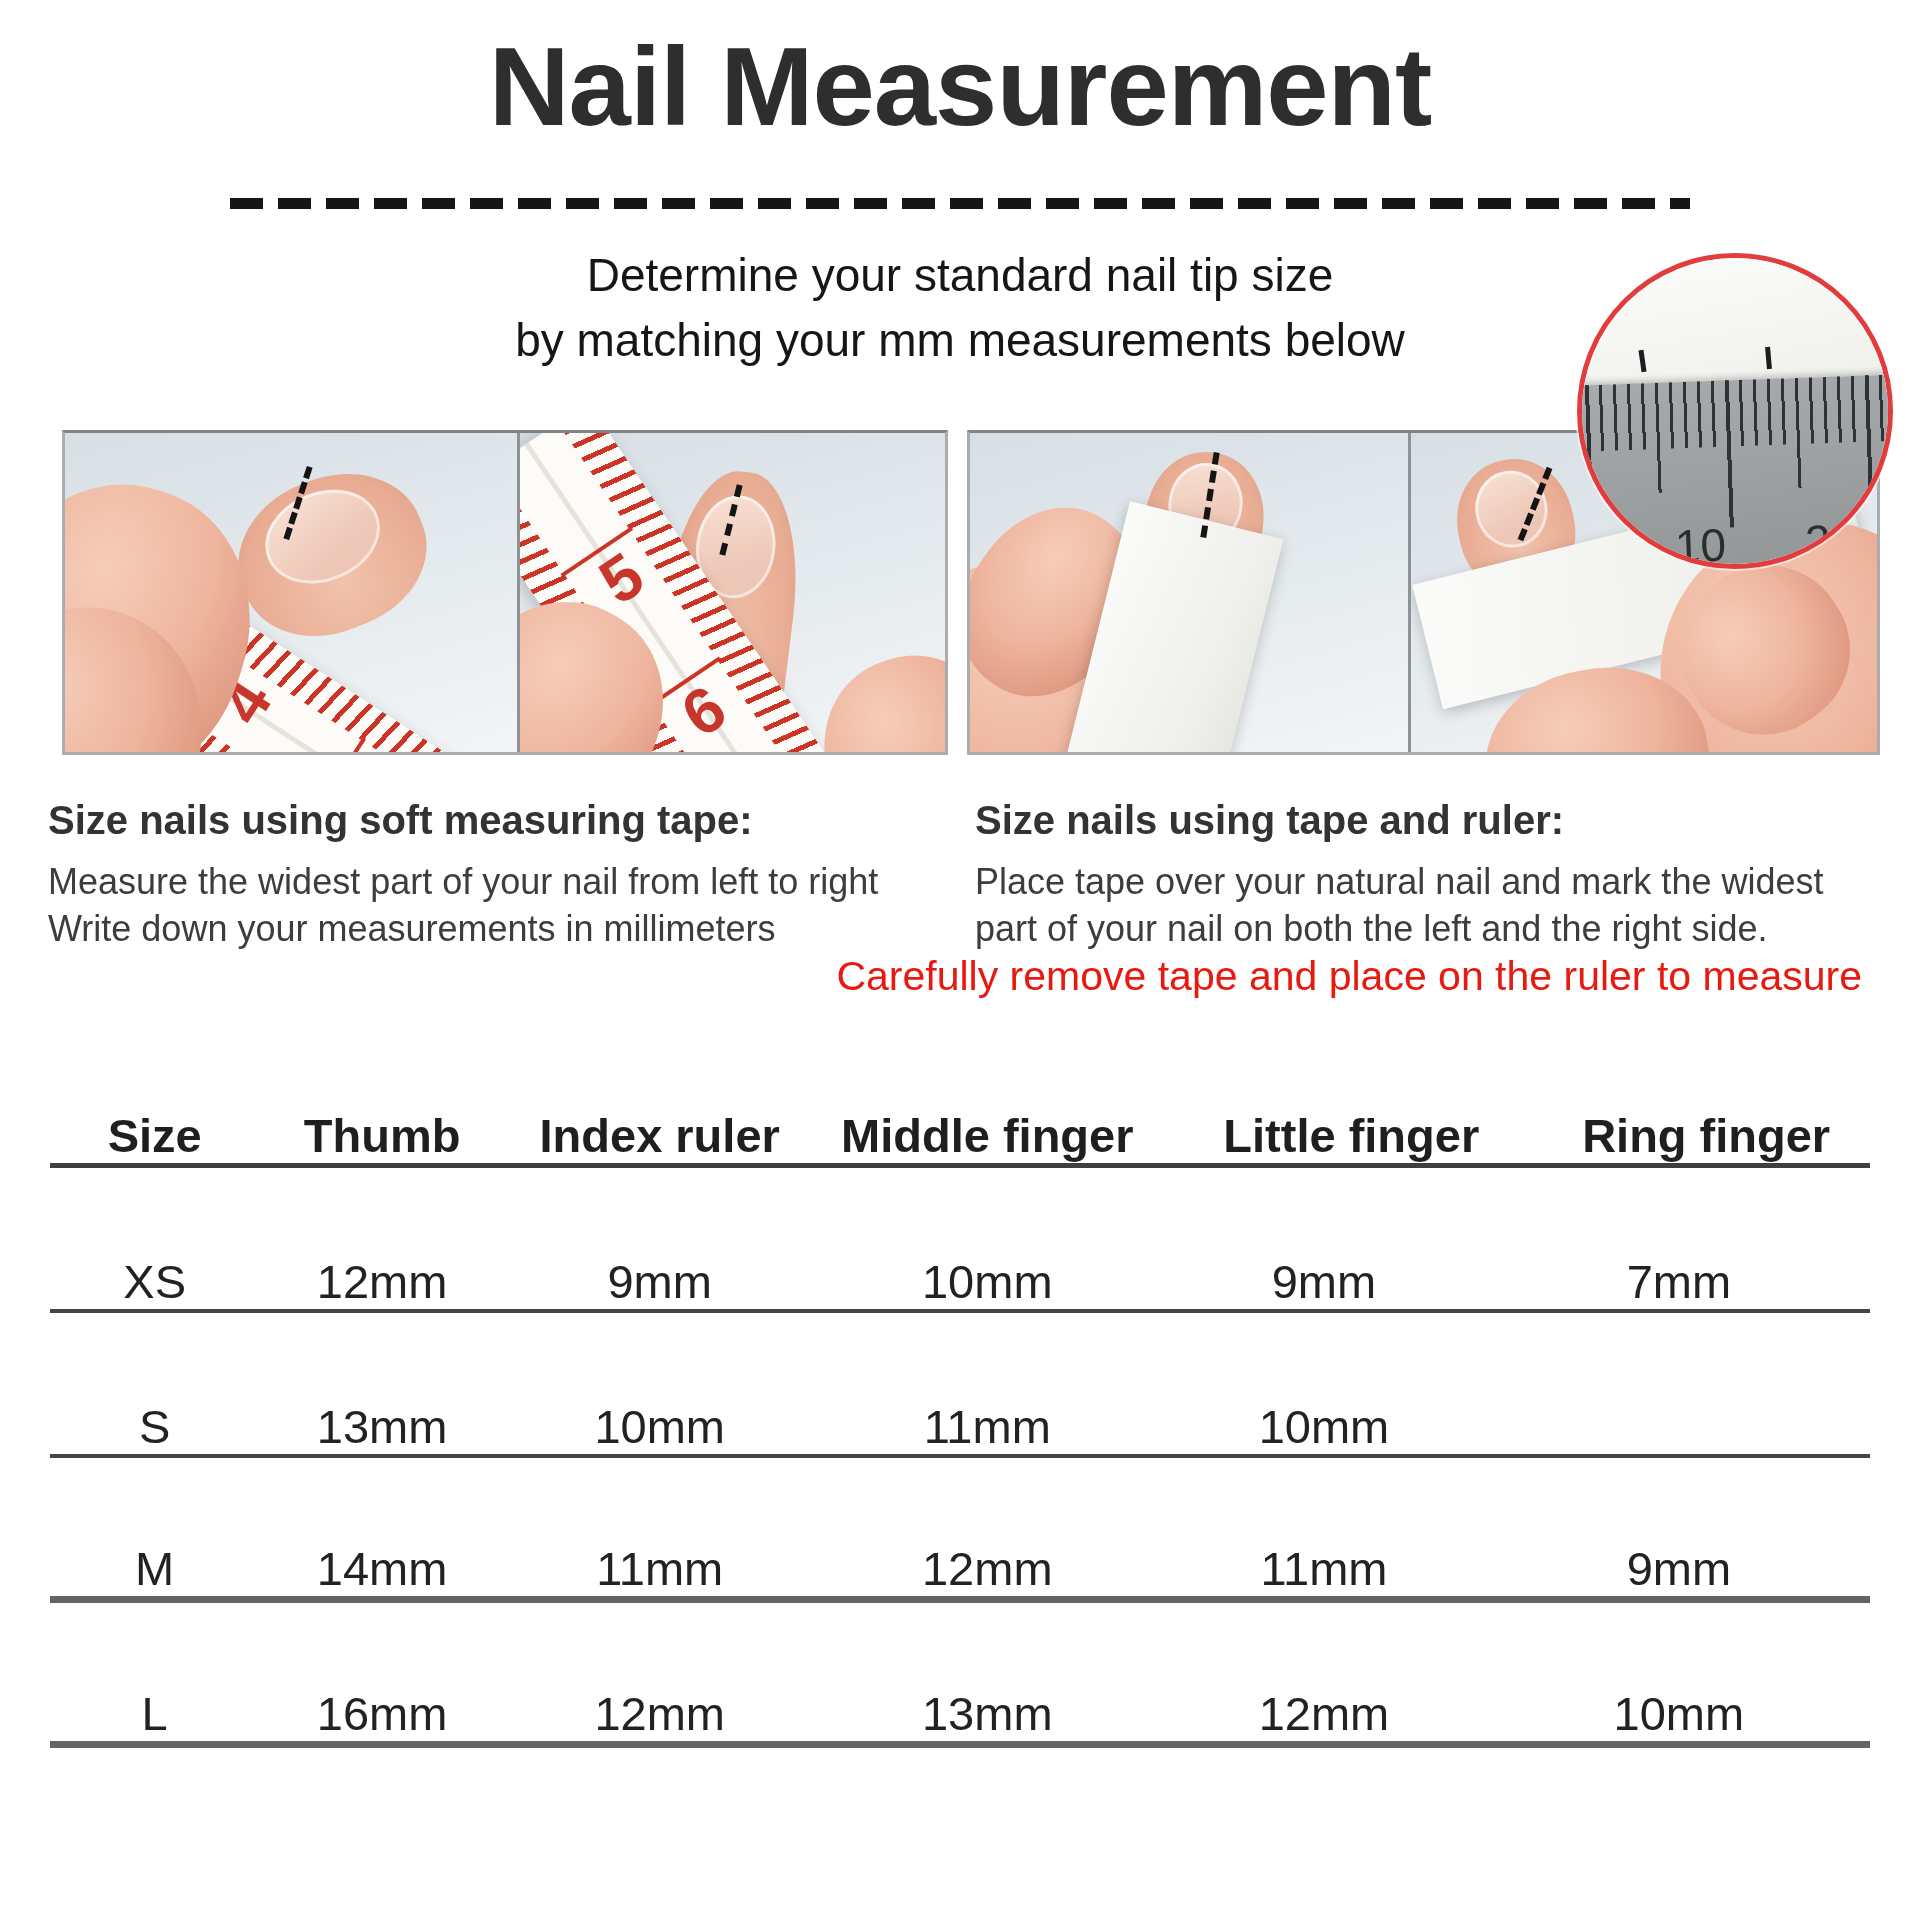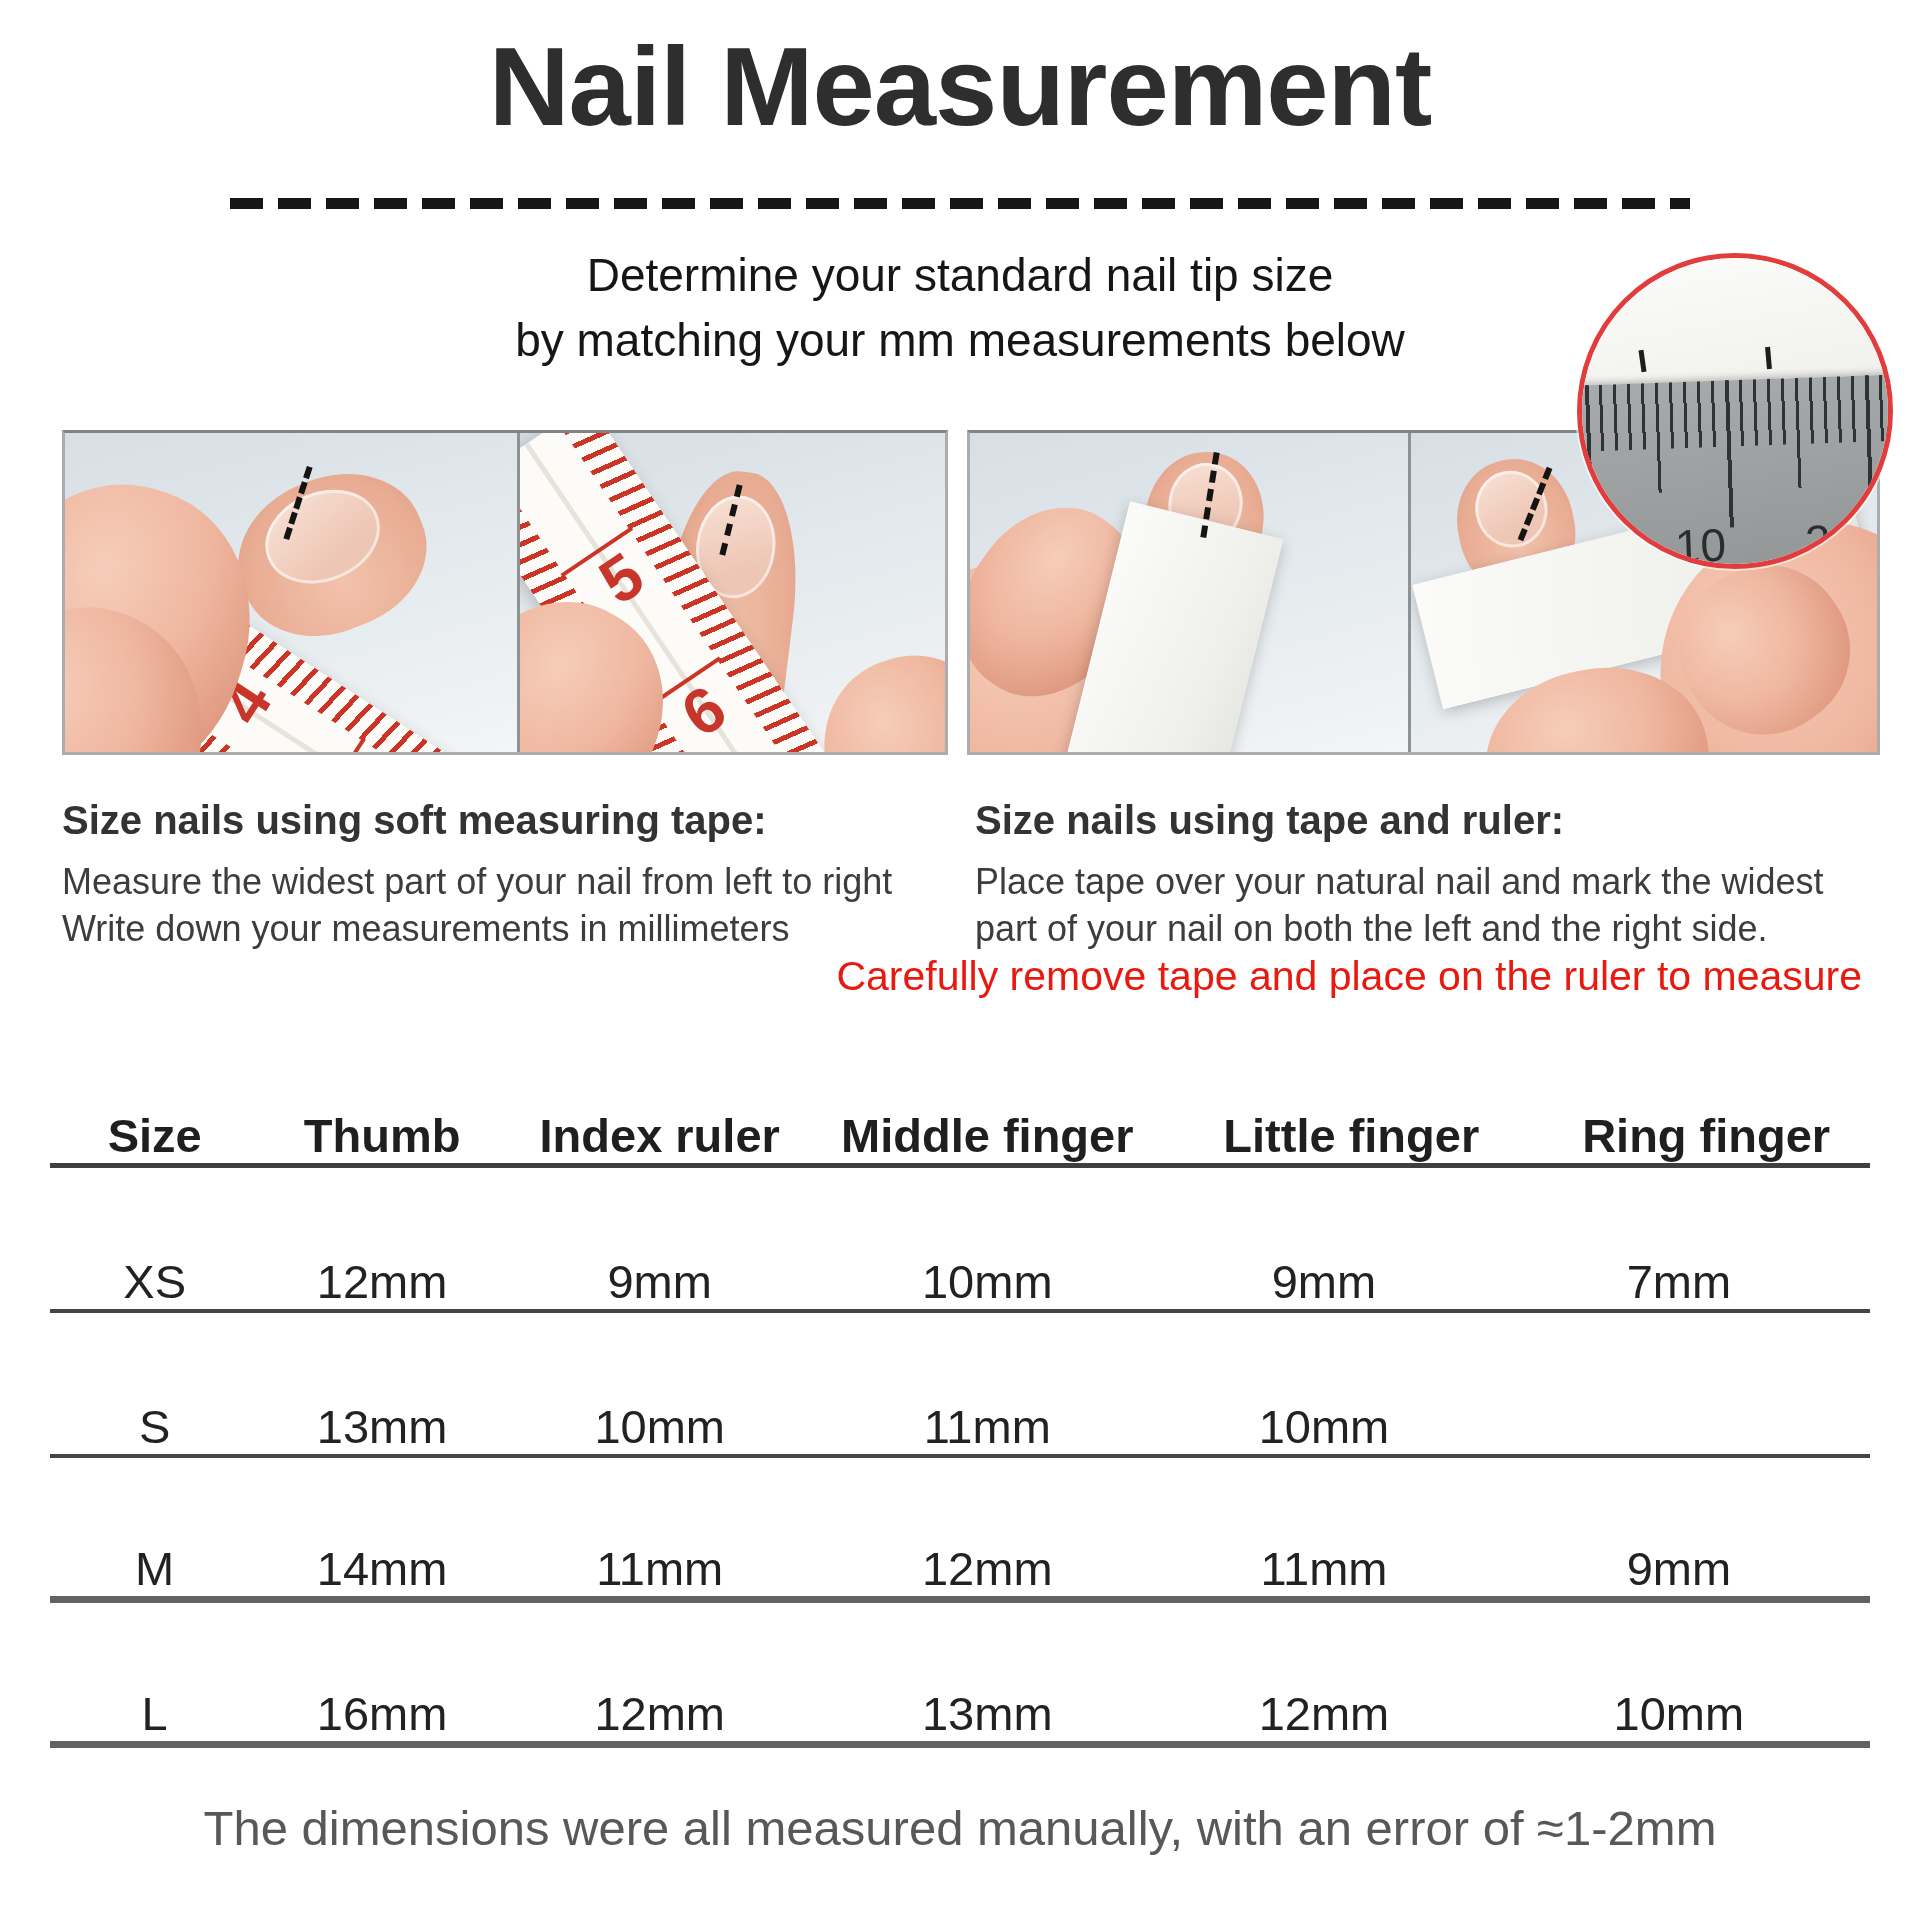--- a/index.html
+++ b/index.html
@@ -61,21 +61,21 @@
   .ruler .ticks-sm{position:absolute;top:0;left:10%;right:0;height:27%;
          background:repeating-linear-gradient(90deg,#2e3436 0 3px,rgba(0,0,0,0) 3px 14px);}
   .ruler .ticks-md{position:absolute;top:0;left:10%;right:0;height:45%;
          background:repeating-linear-gradient(90deg,#2e3436 0 3px,rgba(0,0,0,0) 3px 70px);}
   .ruler .ticks-lg{position:absolute;top:0;left:10%;right:0;height:60%;
          background:repeating-linear-gradient(90deg,#2e3436 0 4px,rgba(0,0,0,0) 4px 140px);}
   .rlabel{position:absolute;top:56%;font-size:46px;color:#2a2d2e;}
 
   
   .instr{position:absolute;top:798px;}
-  .instr.left{left:62px;width:905px;}
+  .instr.left{left:48px;width:905px;}
   .instr.right{left:975px;width:910px;}
   .instr h3{margin:0 0 16px 0;font-size:40px;font-weight:700;color:#333;}
   .instr p{margin:0;font-size:36px;line-height:1.3;color:#3d3d3d;}
   .rednote{position:absolute;top:953px;left:0;right:58px;text-align:right;font-size:41px;}
 
   
   .table{position:absolute;left:50px;top:1042px;width:1820px;}
   .trow{display:flex;align-items:flex-end;height:145px;border-bottom:4px solid #454545;box-sizing:border-box;}
   .trow.thead{height:126px;border-bottom:5px solid #3f3f3f;font-weight:700;}
   .trow.thick{border-bottom:7px solid #636363;}
@@ -217,15 +217,14 @@
     <div class="trow thick">
       <div class="tc c0">L</div>
       <div class="tc c1">16mm</div>
       <div class="tc c2">12mm</div>
       <div class="tc c3">13mm</div>
       <div class="tc c4">12mm</div>
       <div class="tc c5">10mm</div>
     </div>
   </div>
 
-  <div class="footer">The dimensions were all measured manually, with an error of ≈1-2mm</div>
 
 </div>
 
 </body></html>

